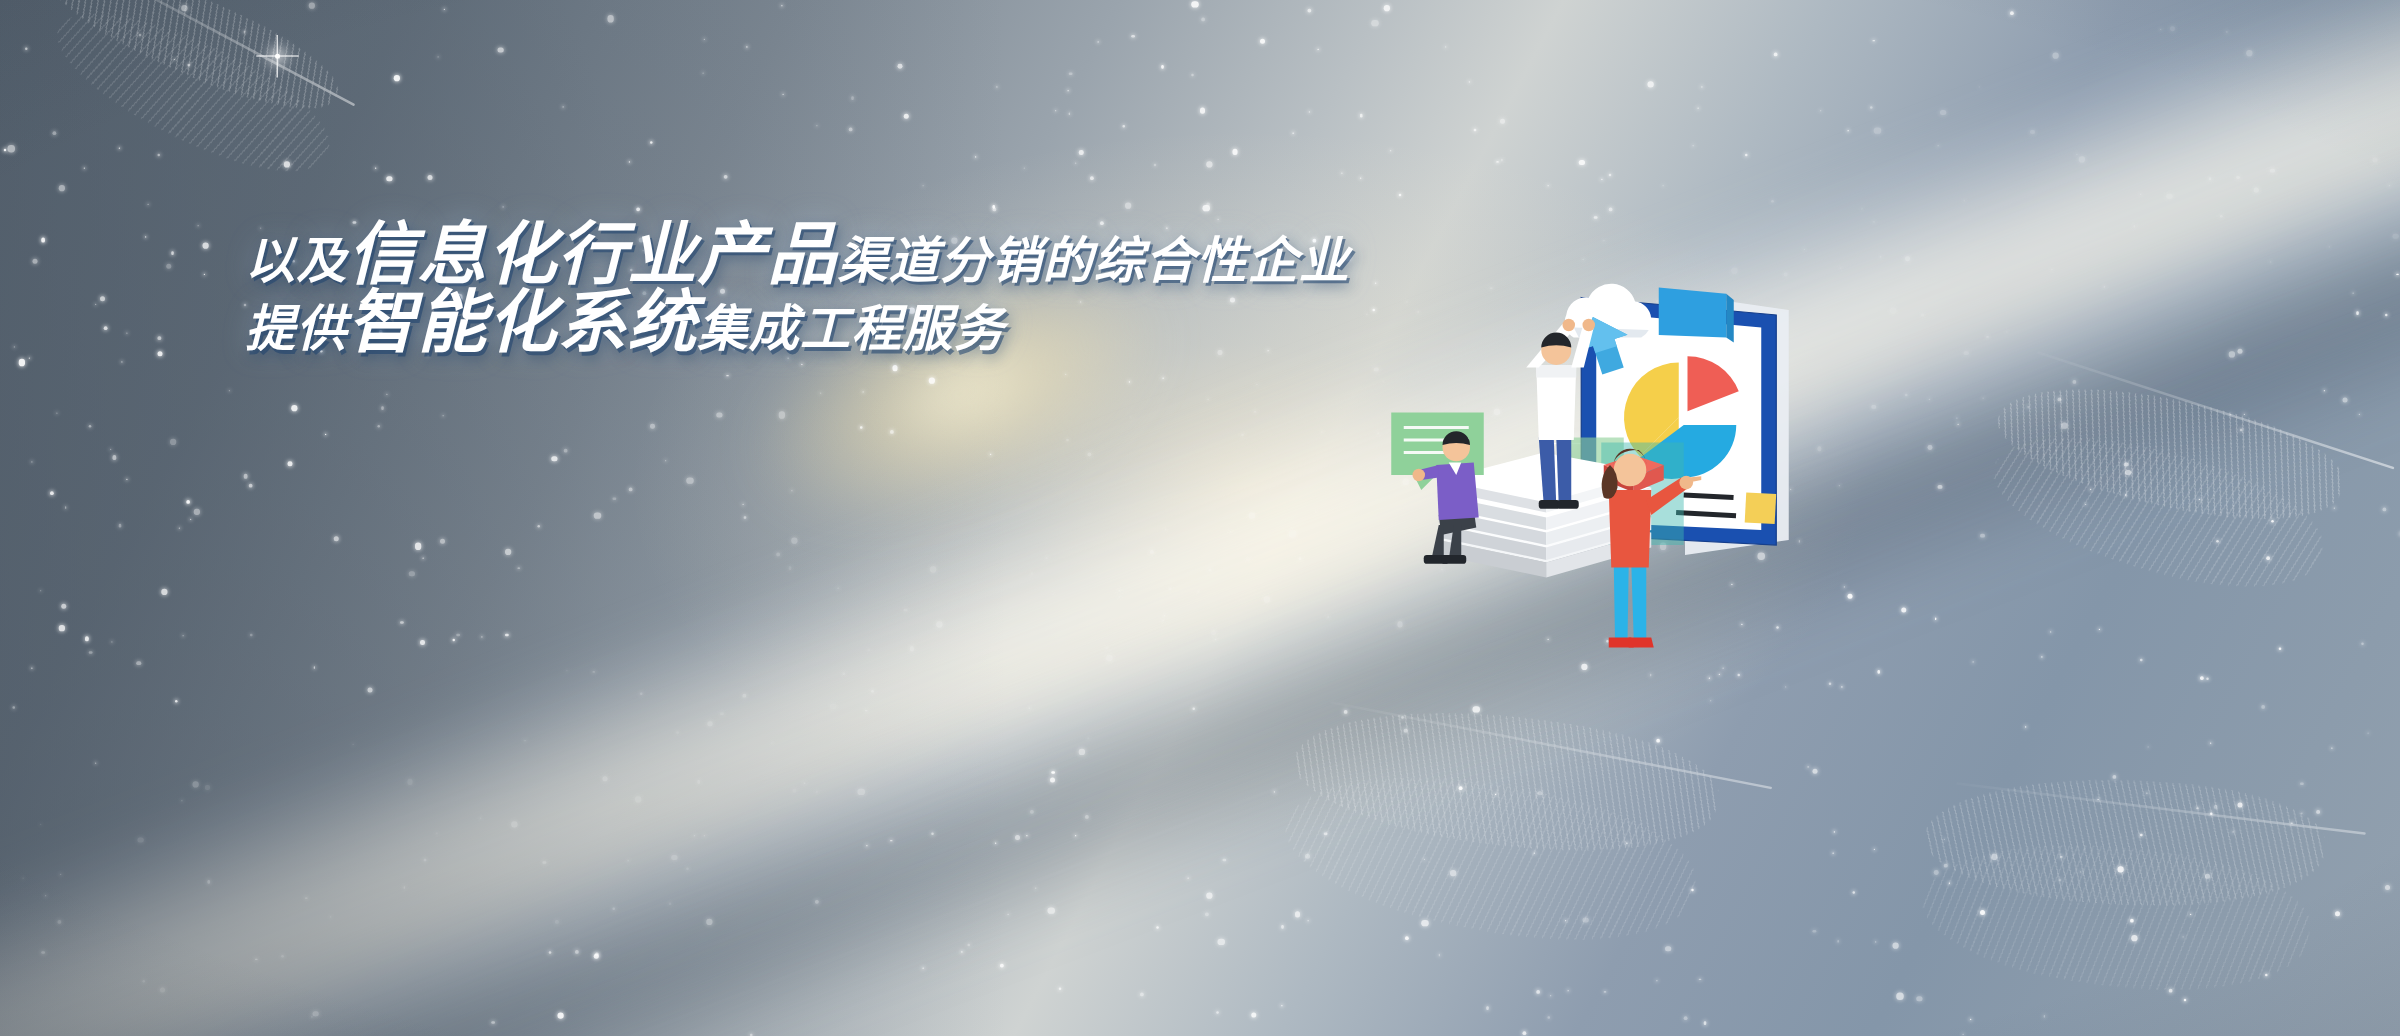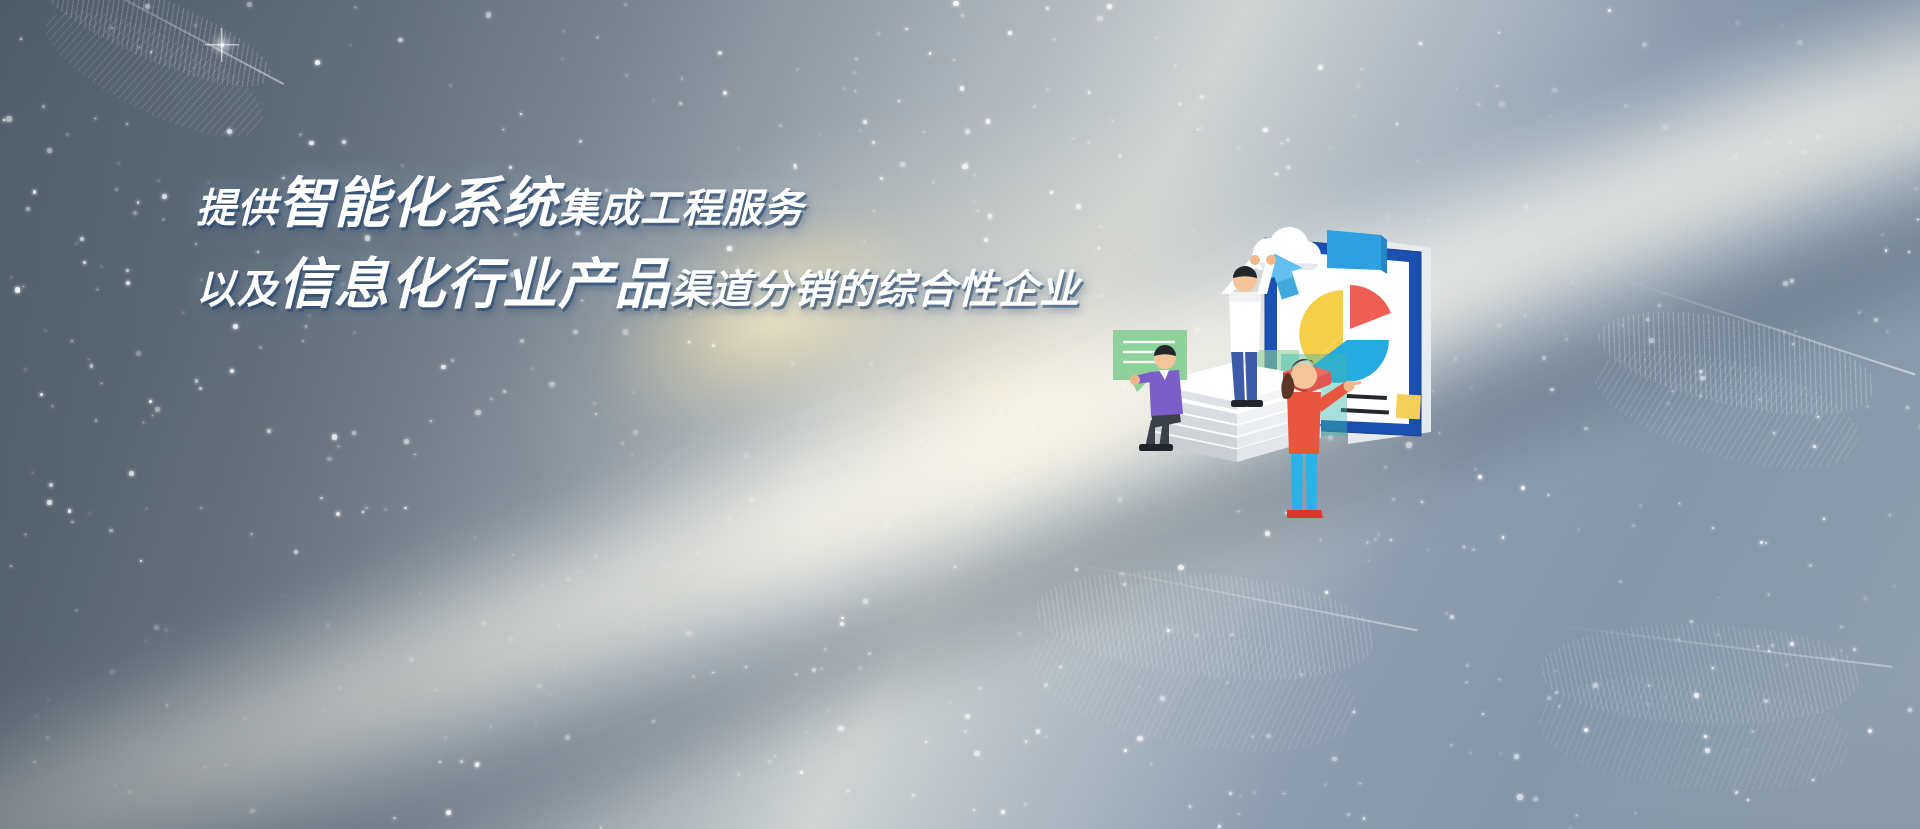--- a/index.html
+++ b/index.html
@@ -837,26 +837,26 @@
   <div class="feather" style="left:1520px;top:600px;width:400px;height:230px;transform:rotate(-14deg);opacity:.45;">
     <div class="shaft" style="left:60px;top:50px;width:330px;transform:rotate(21deg);"></div>
     <div class="vane" style="left:30px;top:20px;width:320px;height:100px;transform:rotate(18deg);"></div>
     <div class="vane b" style="left:14px;top:70px;width:310px;height:112px;transform:rotate(22deg);"></div>
   </div>
 
   <div class="vign"></div>
 
   <div class="headline nosel">
 
+    <div class="line line2">
+      <span class="sm">以及</span><span class="lg">信息化行业产品</span><span class="sm">渠道分销的综合性企业</span>
+    </div>
+
     <div class="line line1">
       <span class="sm">提供</span><span class="lg">智能化系统</span><span class="sm">集成工程服务</span>
-    </div>
-
-    <div class="line line2">
-      <span class="sm">以及</span><span class="lg">信息化行业产品</span><span class="sm">渠道分销的综合性企业</span>
     </div>
 
   </div>
 
   <div class="illus">
     <svg width="360" height="330" viewBox="0 0 360 330" xmlns="http://www.w3.org/2000/svg">
 
       <g>
 
         <path d="M213 14 L296 26 L296 210 L213 222 Z" fill="#e9edf2" opacity=".95"></path>

